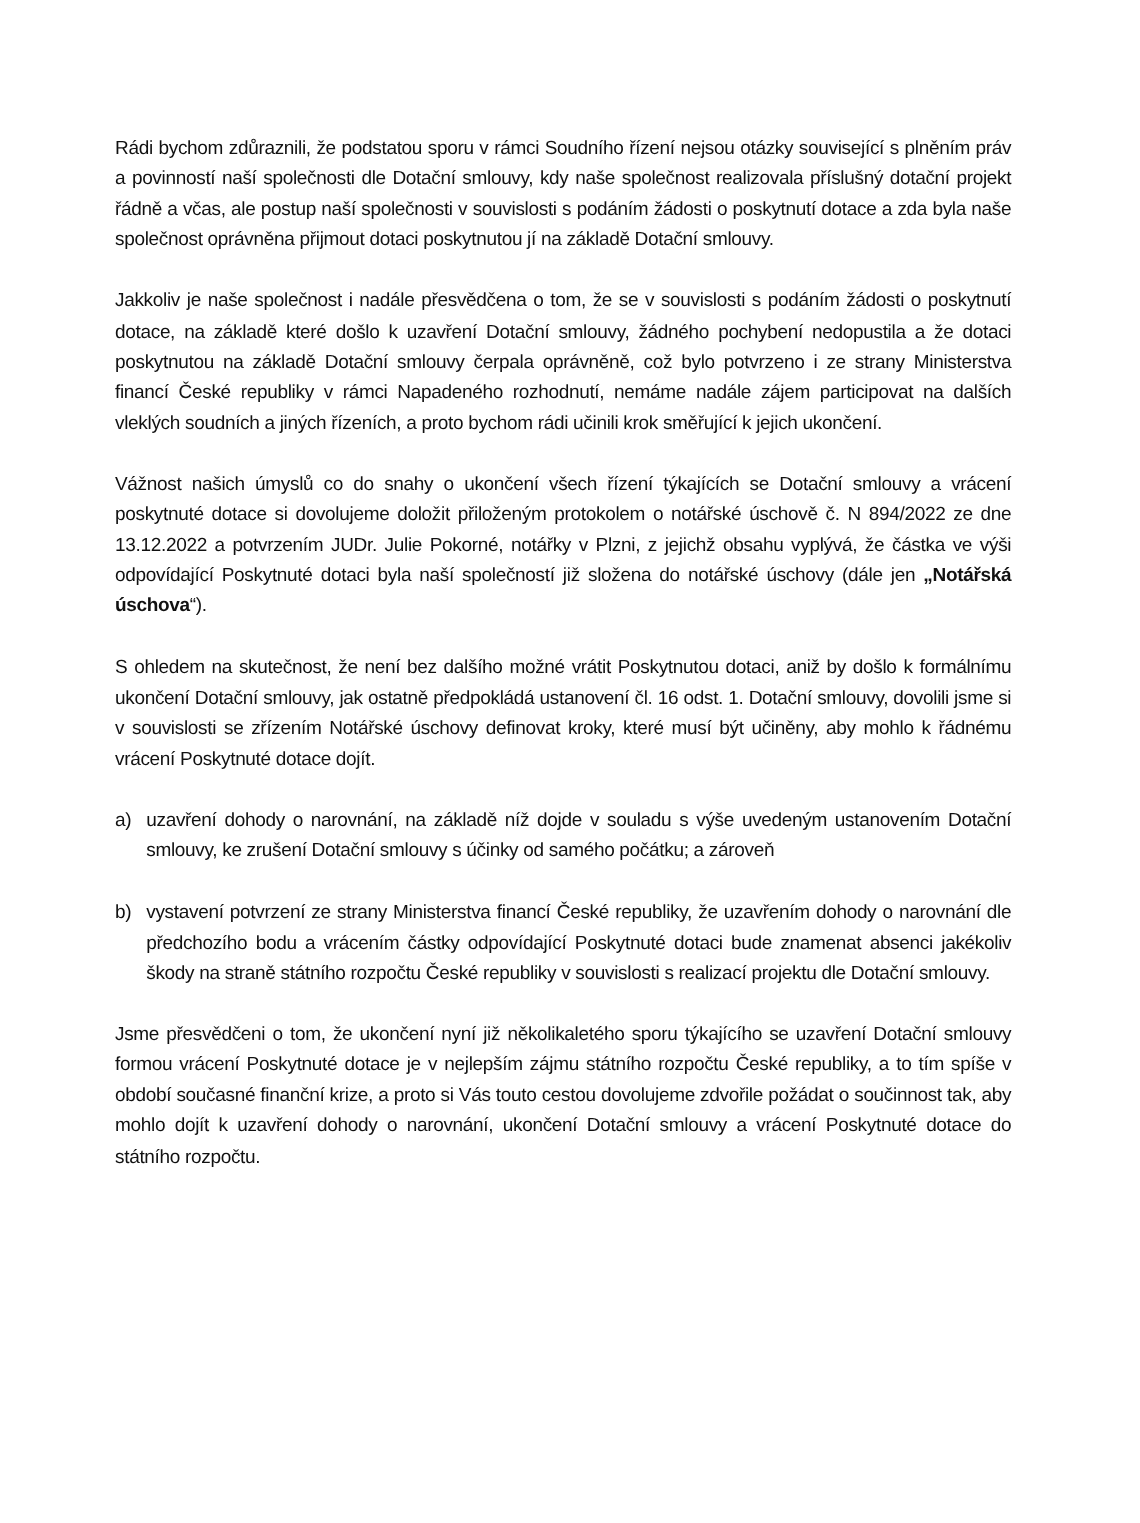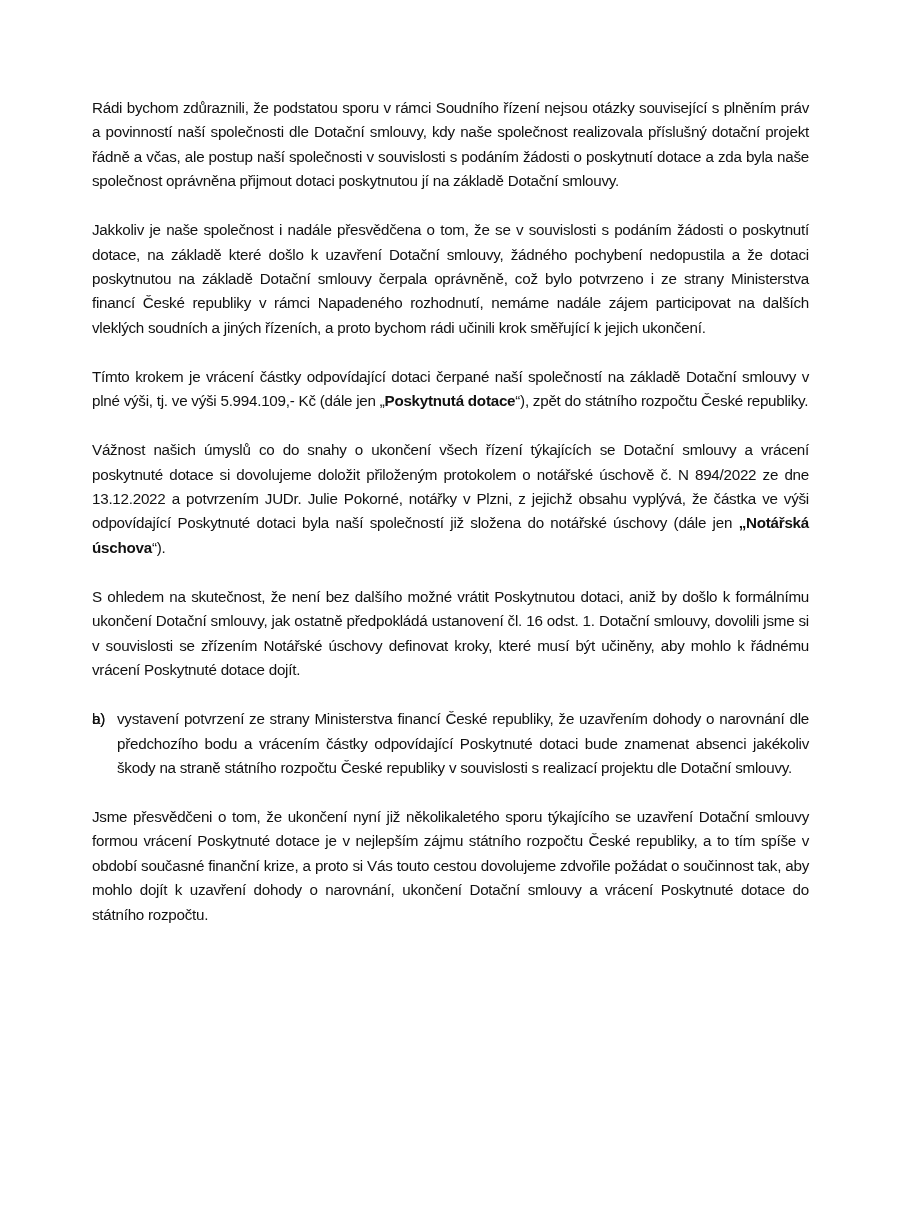--- a/index.html
+++ b/index.html
@@ -1,47 +1,47 @@
 <!DOCTYPE html>
 <html><head>
   <meta charset="utf-8">
   <style>
     html, body { margin: 0; padding: 0; background: #ffffff; }
     body { width: 912px; height: 1218px; overflow: hidden; position: relative; }
     .page {
-      position: absolute; left: 92px; top: 96px; width: 717px;
+      position: absolute; left: 92px; top: 107px; width: 717px;
       font-family: "Liberation Sans", sans-serif;
       font-size: 15.2px; line-height: 24.4px; color: #111111;
       letter-spacing: -0.25px;
     }
     .para { margin: 0 0 24.6px 0; text-align: justify; }
     .list { margin: 0; padding: 0; list-style: none; }
     .list-item { position: relative; padding-left: 25px; margin: 0 0 24.6px 0; text-align: justify; }
     .list-marker { position: absolute; left: 0; top: 0; }
     b { font-weight: bold; }
   </style>
 </head>
 <body>
 
 <div class="page">
 
   <p class="para">Rádi bychom zdůraznili, že podstatou sporu v rámci Soudního řízení nejsou otázky související s plněním práv a povinností naší společnosti dle Dotační smlouvy, kdy naše společnost realizovala příslušný dotační projekt řádně a včas, ale postup naší společnosti v souvislosti s podáním žádosti o poskytnutí dotace a zda byla naše společnost oprávněna přijmout dotaci poskytnutou jí na základě Dotační smlouvy.</p>
 
   <p class="para">Jakkoliv je naše společnost i nadále přesvědčena o tom, že se v souvislosti s podáním žádosti o poskytnutí dotace, na základě které došlo k uzavření Dotační smlouvy, žádného pochybení nedopustila a že dotaci poskytnutou na základě Dotační smlouvy čerpala oprávněně, což bylo potvrzeno i ze strany Ministerstva financí České republiky v rámci Napadeného rozhodnutí, nemáme nadále zájem participovat na dalších vleklých soudních a jiných řízeních, a proto bychom rádi učinili krok směřující k jejich ukončení.</p>
 
-  <p class="para"><span>Tímto krokem je vrácení částky odpovídající dotaci čerpané naší společností na základě Dotační smlouvy v plné výši, tj. ve výši 5.994.109,- Kč (dále jen „</span><b>Poskytnutá dotace</b><span>“), zpět do státního rozpočtu České republiky.</span></p>
 
   <p class="para"><span>Vážnost našich úmyslů co do snahy o ukončení všech řízení týkajících se Dotační smlouvy a vrácení poskytnuté dotace si dovolujeme doložit přiloženým protokolem o notářské úschově č. N 894/2022 ze dne 13.12.2022 a potvrzením JUDr. Julie Pokorné, notářky v Plzni, z jejichž obsahu vyplývá, že částka ve výši odpovídající Poskytnuté dotaci byla naší společností již složena do notářské úschovy (dále jen </span><b>„Notářská úschova</b><span>“).</span></p>
 
   <p class="para">S ohledem na skutečnost, že není bez dalšího možné vrátit Poskytnutou dotaci, aniž by došlo k formálnímu ukončení Dotační smlouvy, jak ostatně předpokládá ustanovení čl. 16 odst. 1. Dotační smlouvy, dovolili jsme si v souvislosti se zřízením Notářské úschovy definovat kroky, které musí být učiněny, aby mohlo k řádnému vrácení Poskytnuté dotace dojít.</p>
 
 
   <ul class="list">
     <li class="list-item">
       <span class="list-marker">a)</span>
+      <span>uzavření dohody o narovnání, na základě níž dojde v souladu s výše uvedeným ustanovením Dotační smlouvy, ke zrušení Dotační smlouvy s účinky od samého počátku; a zároveň</span>
     </li>
     <li class="list-item">
       <span class="list-marker">b)</span>
       <span>vystavení potvrzení ze strany Ministerstva financí České republiky, že uzavřením dohody o narovnání dle předchozího bodu a vrácením částky odpovídající Poskytnuté dotaci bude znamenat absenci jakékoliv škody na straně státního rozpočtu České republiky v souvislosti s realizací projektu dle Dotační smlouvy.</span>
     </li>
   </ul>
 
   <p class="para">Jsme přesvědčeni o tom, že ukončení nyní již několikaletého sporu týkajícího se uzavření Dotační smlouvy formou vrácení Poskytnuté dotace je v nejlepším zájmu státního rozpočtu České republiky, a to tím spíše v období současné finanční krize, a proto si Vás touto cestou dovolujeme zdvořile požádat o součinnost tak, aby mohlo dojít k uzavření dohody o narovnání, ukončení Dotační smlouvy a vrácení Poskytnuté dotace do státního rozpočtu.</p>
 
 

